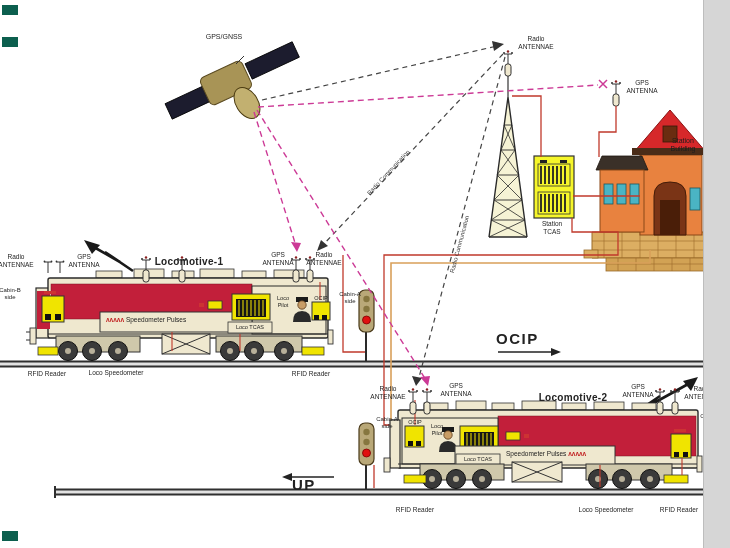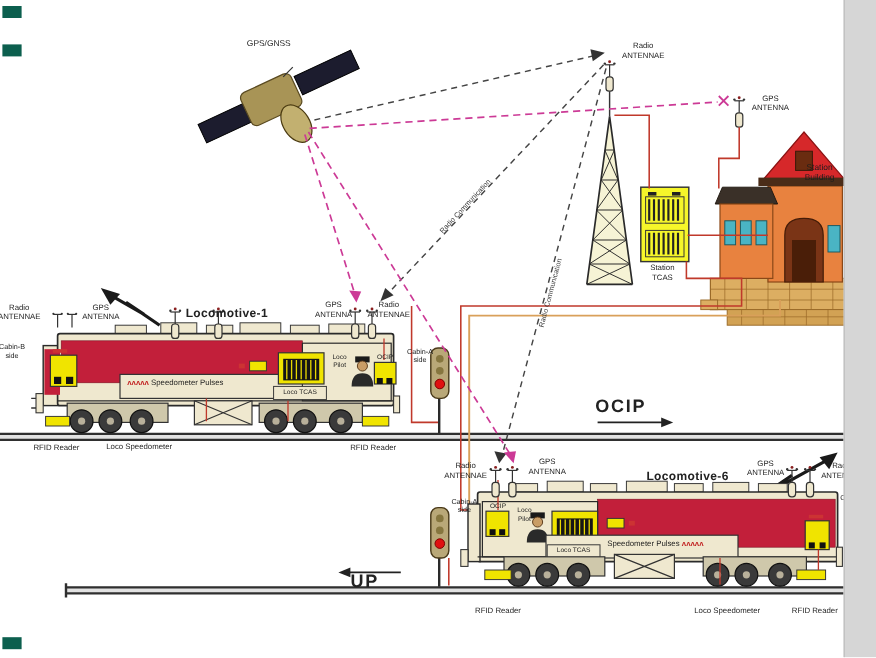--- a/index.html
+++ b/index.html
@@ -315,21 +315,21 @@
 side</div>
 <div class="lbl tiny" style="left:272px;top:295px;width:22px;">Loco
 Pilot</div>
 <div class="lbl tiny" style="left:309px;top:295px;width:24px;">OCIP</div>
 <div class="lbl tiny" style="left:228px;top:324px;width:44px;">Loco TCAS</div>
 <div class="lbl left" style="left:106px;top:316px;width:146px;"><span class="squig">ʌʌʌʌʌ</span><span> Speedometer Pulses</span></div>
 <div class="lbl" style="left:24px;top:370px;width:46px;">RFID Reader</div>
 <div class="lbl" style="left:82px;top:369px;width:68px;">Loco Speedometer</div>
 <div class="lbl" style="left:288px;top:370px;width:46px;">RFID Reader</div>
 
-<div class="lbl name" style="left:528px;top:392px;width:90px;">Locomotive-6</div>
+<div class="lbl name" style="left:528px;top:392px;width:90px;">Locomotive-2</div>
 <div class="lbl" style="left:366px;top:385px;width:44px;">Radio
 ANTENNAE</div>
 <div class="lbl" style="left:436px;top:382px;width:40px;">GPS
 ANTENNA</div>
 <div class="lbl" style="left:618px;top:383px;width:40px;">GPS
 ANTENNA</div>
 <div class="lbl" style="left:680px;top:385px;width:44px;">Radio
 ANTENNAE</div>
 <div class="lbl cab" style="left:370px;top:416px;width:34px;">Cabin-A
 side</div>

